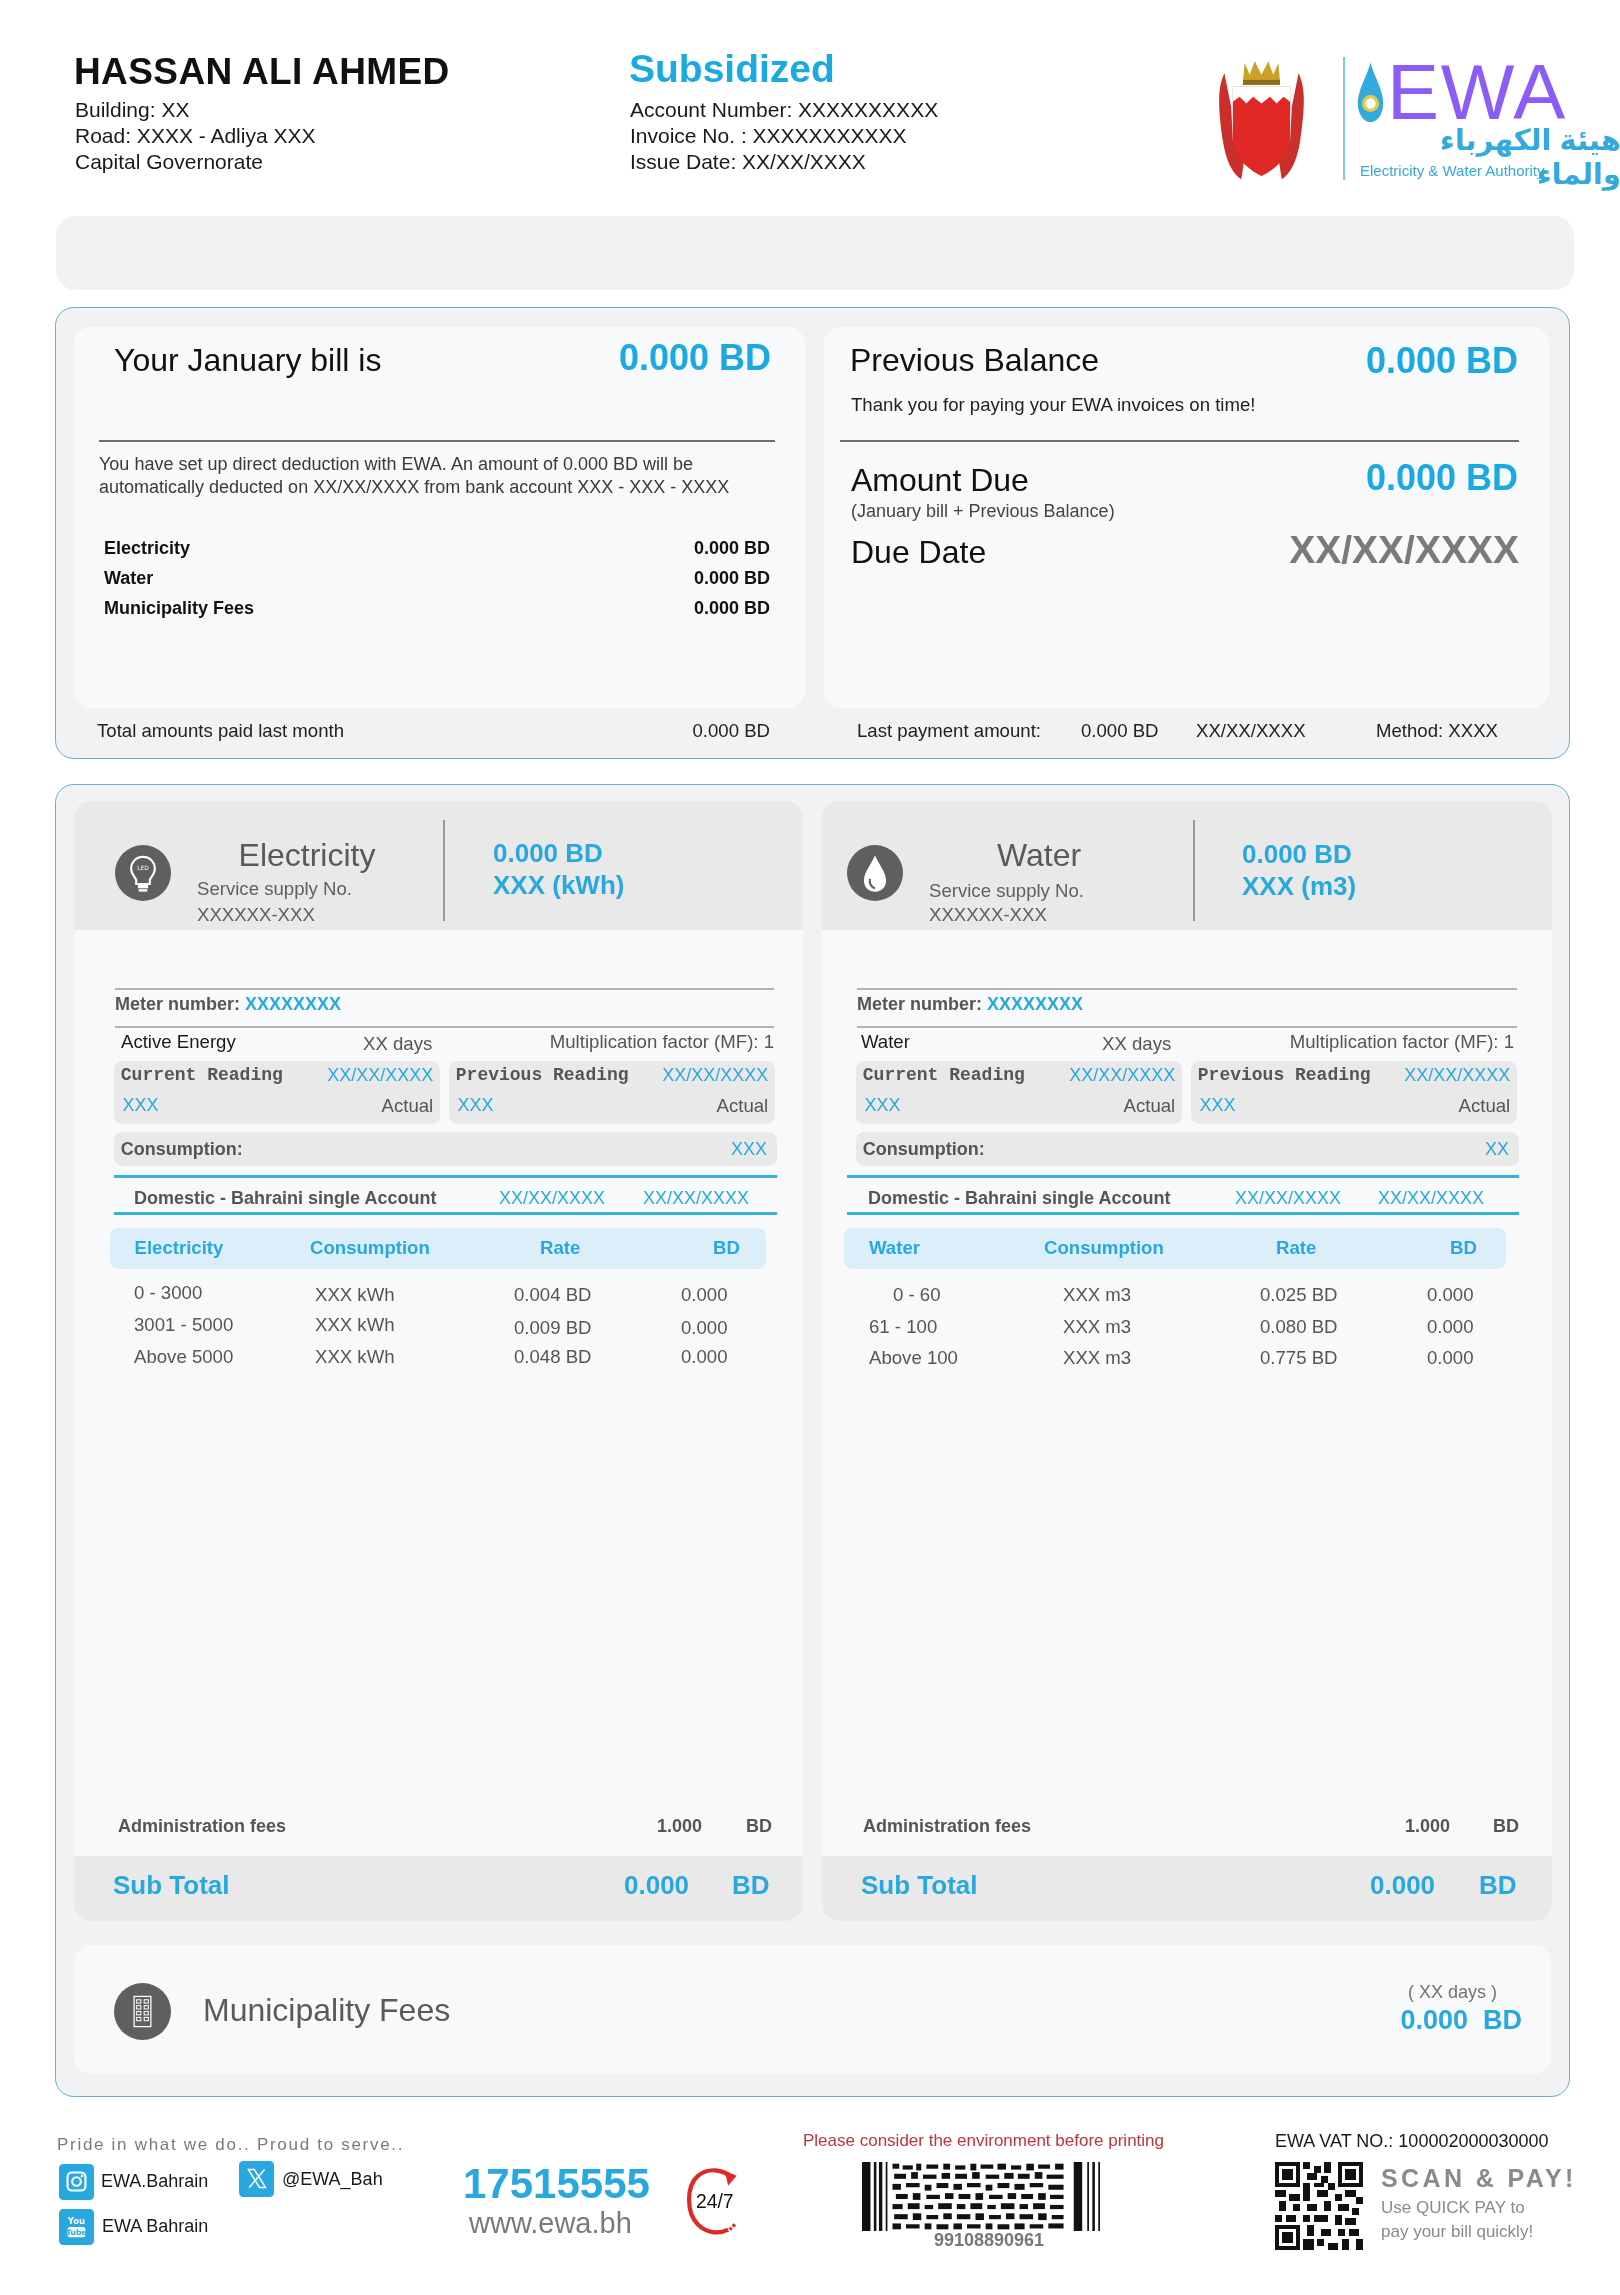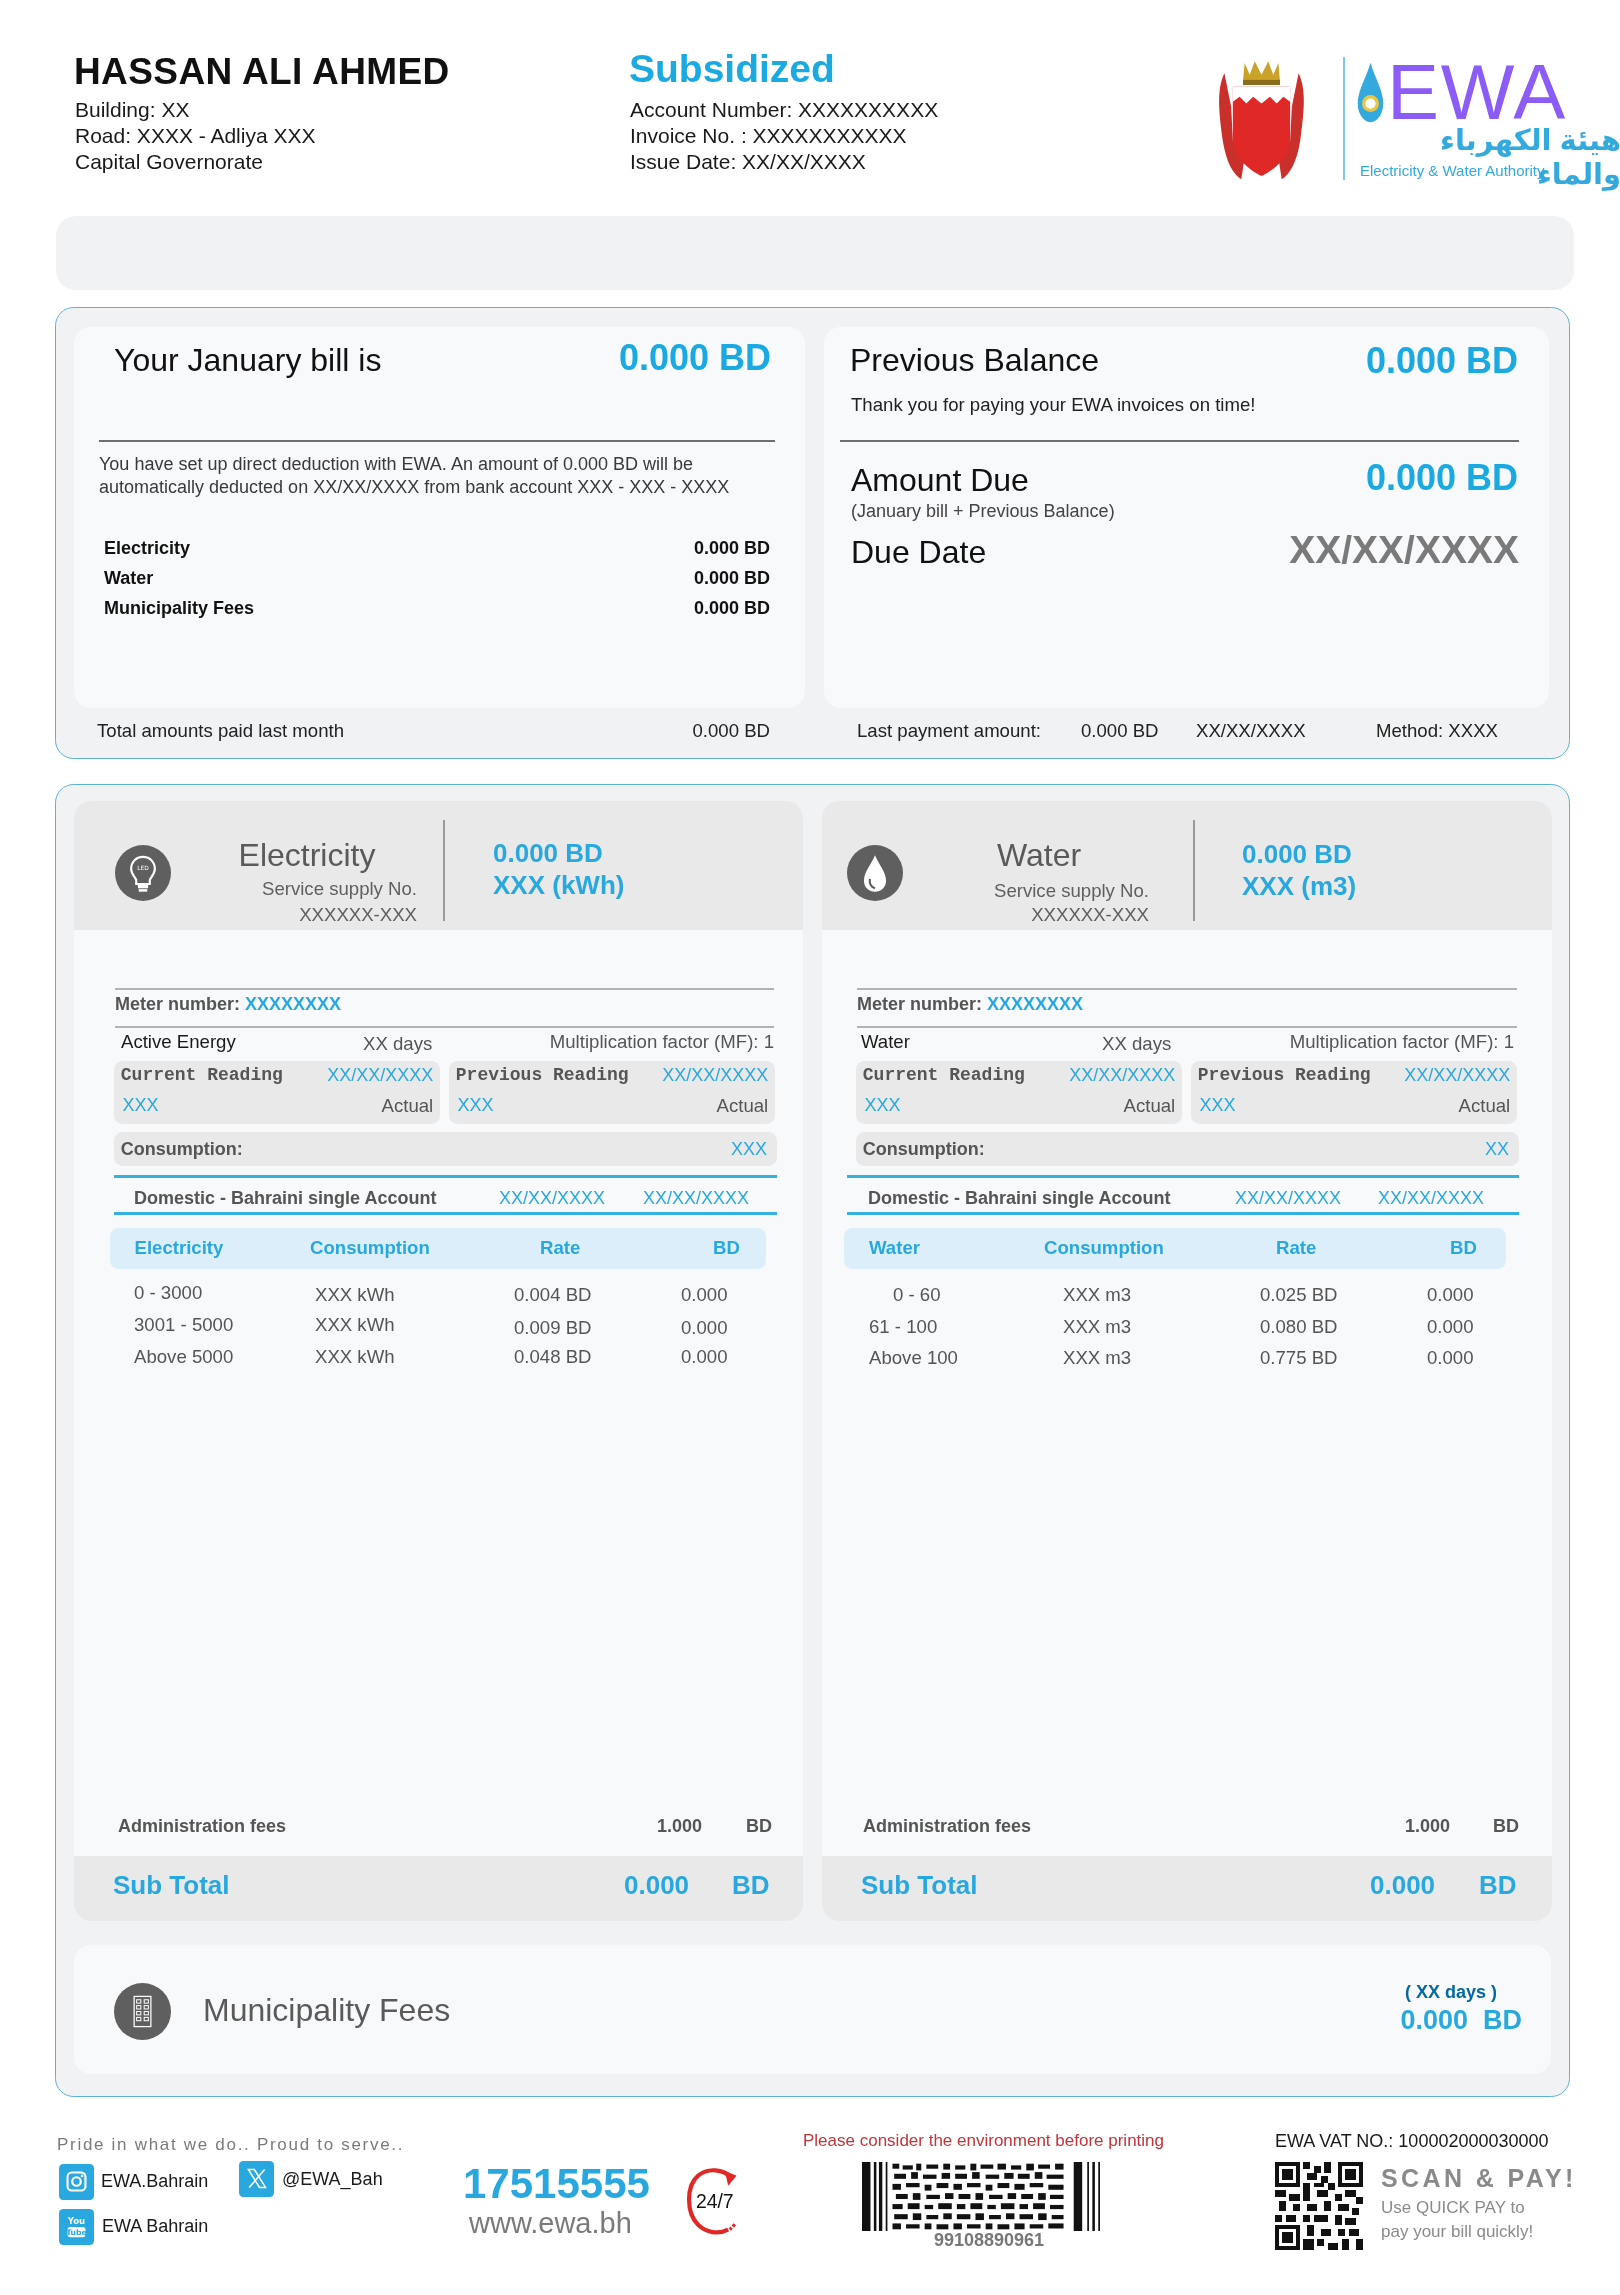--- a/index.html
+++ b/index.html
@@ -44,21 +44,21 @@
   .duedate-val{left:1167px;top:528px;width:352px;text-align:right;font-size:39px;font-weight:700;color:#7a7a7a;}
   .lastpay{top:720px;font-size:18.6px;color:#222;}
   
   .card2{left:55px;top:784px;width:1515px;height:1313px;}
   .panel{top:801px;height:1120px;background:#f8f9fb;border-radius:17px;overflow:hidden;}
   .panel-e{left:74px;width:729px;}
   .panel-w{left:822px;width:730px;}
   .panel-head{position:absolute;left:0;top:0;width:100%;height:129px;background:#e9e9ea;}
   .svc-icon{position:absolute;top:44px;width:56px;height:56px;border-radius:50%;background:#5f5f5f;}
   .svc-name{position:absolute;top:36px;width:220px;text-align:center;font-size:32px;color:#5a5a5a;}
-  .svc-sub{position:absolute;width:220px;text-align:right;font-size:18.6px;color:#5f5f5f;}
+  .svc-sub{position:absolute;width:220px;text-align:left;font-size:18.6px;color:#5f5f5f;}
   .vline{position:absolute;top:19.4px;width:1.7px;height:101px;background:#9a9a9a;}
   .svc-amt{position:absolute;font-size:26px;font-weight:700;color:#29a8df;}
   .hr-light{position:absolute;height:1.7px;background:#b2b2b2;}
   .hr-blue{position:absolute;height:2.5px;background:#36b0dd;}
   .meter{position:absolute;top:971px;font-size:18px;font-weight:700;color:#555;}
   .meter span{color:#29a8df;}
   .row-lbl{position:absolute;font-size:18.6px;color:#1a1a1a;}
   .row-mid{position:absolute;font-size:18.6px;color:#555;}
   .read-box{position:absolute;height:63px;background:#e9e9ea;border-radius:8.5px;}
   .rb-lbl{position:absolute;left:6.8px;top:4.2px;font-size:18px;font-weight:700;color:#555;font-family:Liberation Mono, monospace;}
@@ -75,21 +75,21 @@
   .td{position:absolute;font-size:18.6px;color:#555;}
   .admin-lbl{position:absolute;font-size:18px;font-weight:700;color:#555;}
   .admin-val{position:absolute;font-size:18px;font-weight:700;color:#555;}
   .sub-band{position:absolute;left:0;top:1055px;width:100%;height:65px;background:#e9e9ea;}
   .sub-lbl{position:absolute;top:14.4px;font-size:26px;font-weight:700;color:#29a8df;}
   .sub-val{position:absolute;top:14.4px;font-size:26px;font-weight:700;color:#29a8df;}
   
   .muni{left:74px;top:1945px;width:1477px;height:129px;background:#f8f9fb;border-radius:17px;}
   .muni-icon{left:114px;top:1983px;width:57px;height:57px;border-radius:50%;background:#5f5f5f;}
   .muni-title{left:203px;top:1992px;font-size:32px;color:#5a5a5a;}
-  .muni-days{left:1353px;top:1982px;width:161px;text-align:right;font-size:18px;color:#0369a1;padding-right:17px;font-weight:bold;}
+  .muni-days{left:1353px;top:1982px;width:161px;text-align:right;font-size:18px;color:#737373;padding-right:17px;}
   .muni-amt{left:1319px;top:2005px;width:203px;text-align:right;font-size:27px;font-weight:700;color:#29a8df;}
   
   .tagline{left:57px;top:2135px;font-size:17px;color:#7a7a7a;letter-spacing:1.7px;}
   .soc-icon{width:35px;height:36px;background:#29a8df;border-radius:4.2px;color:#fff;text-align:center;font-weight:700;}
   .soc-label{font-size:18px;color:#1a1a1a;}
   .phone{left:463px;top:2160px;font-size:42px;font-weight:700;color:#29a8df;}
   .web{left:469px;top:2207px;font-size:29px;color:#7a7a7a;}
   .ring{left:679px;top:2164px;width:63px;height:74px;}
   .env{left:803px;top:2131px;font-size:17px;color:#c0343a;}
   .barcode{left:862px;top:2162px;width:271px;height:69px;}

